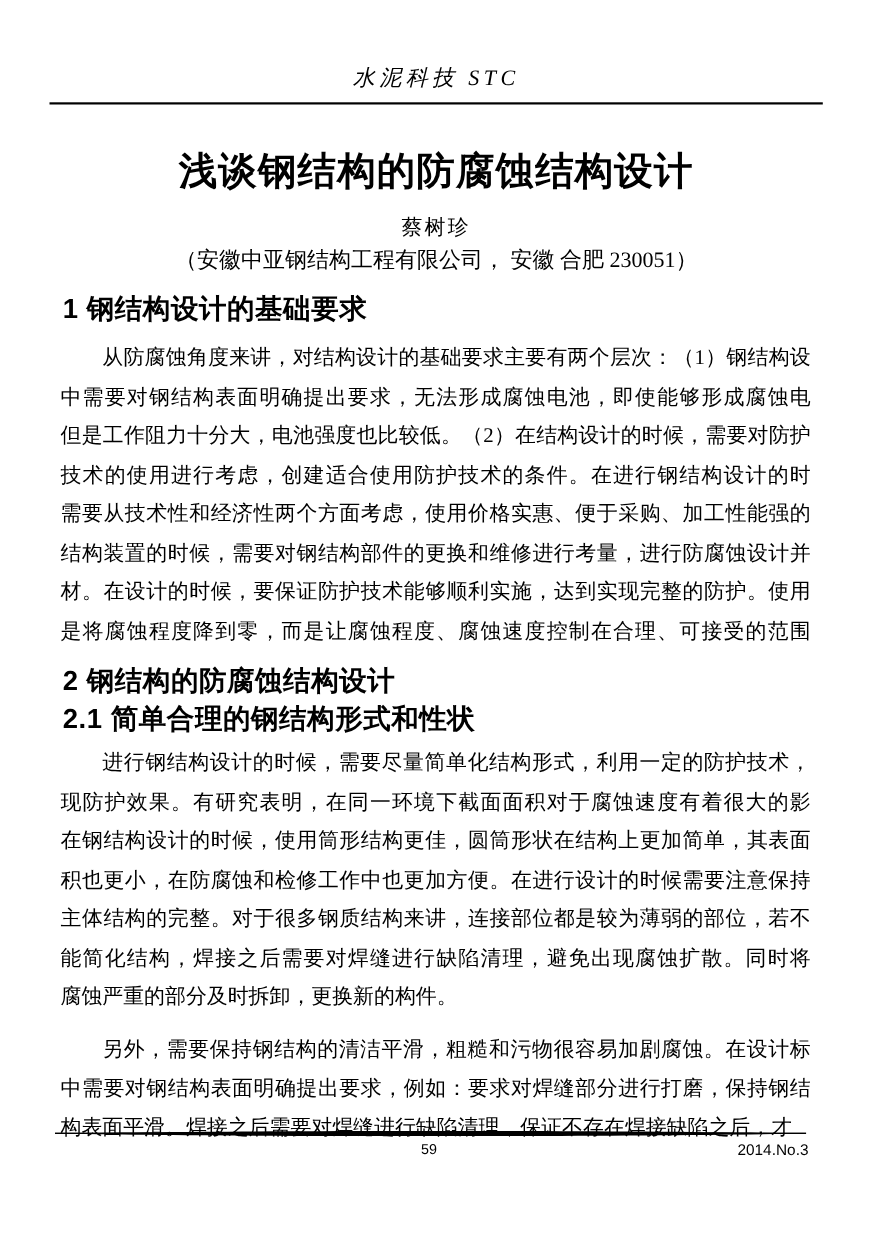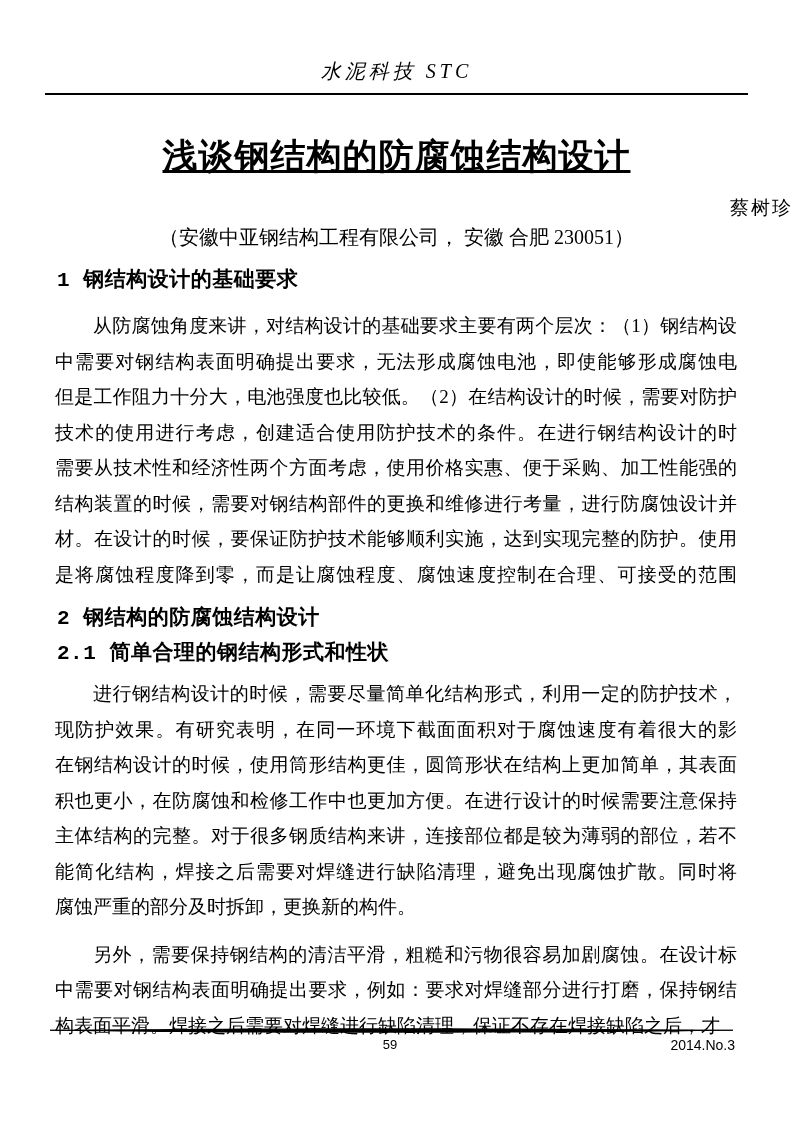--- a/index.html
+++ b/index.html
@@ -29,40 +29,39 @@
     border: none;
     border-top: 2px solid #000000;
   }
   .article-title {
     margin-top: 40px;
     text-align: center;
     font-family: "Liberation Sans", sans-serif;
     font-weight: bold;
     font-size: 35px; line-height: 42px;
     letter-spacing: 1px;
-    text-decoration: underline;
   }
   .article-author {
     margin-top: 20px;
-    text-align: right;
+    text-align: center;
     font-size: 19px; line-height: 22px;
     letter-spacing: 2px;
   }
   .article-affiliation {
     margin-top: 6px;
     text-align: center;
     font-size: 20px; line-height: 24px;
   }
   .article-body {
     margin: 17px 44px 0 43px;
   }
   .heading1, .heading2 {
-    font-family: Liberation Mono, monospace;
+    font-family: Liberation Sans, sans-serif;
     font-weight: bold;
-    font-size: 21px; line-height: 30px;
+    font-size: 25px; line-height: 30px;
     padding-left: 14px;
     letter-spacing: 0.5px;
   }
   .heading1.first { margin-top: 0; }
   .heading1.later { margin-top: 2px; }
   .heading2 { margin-top: 5px; }
   .para { margin: 12px; }
   .para.p1 { margin-top: 12px; }
   .para.p2 { margin-top: 7px; }
   .para.p3 { margin-top: 0; }

